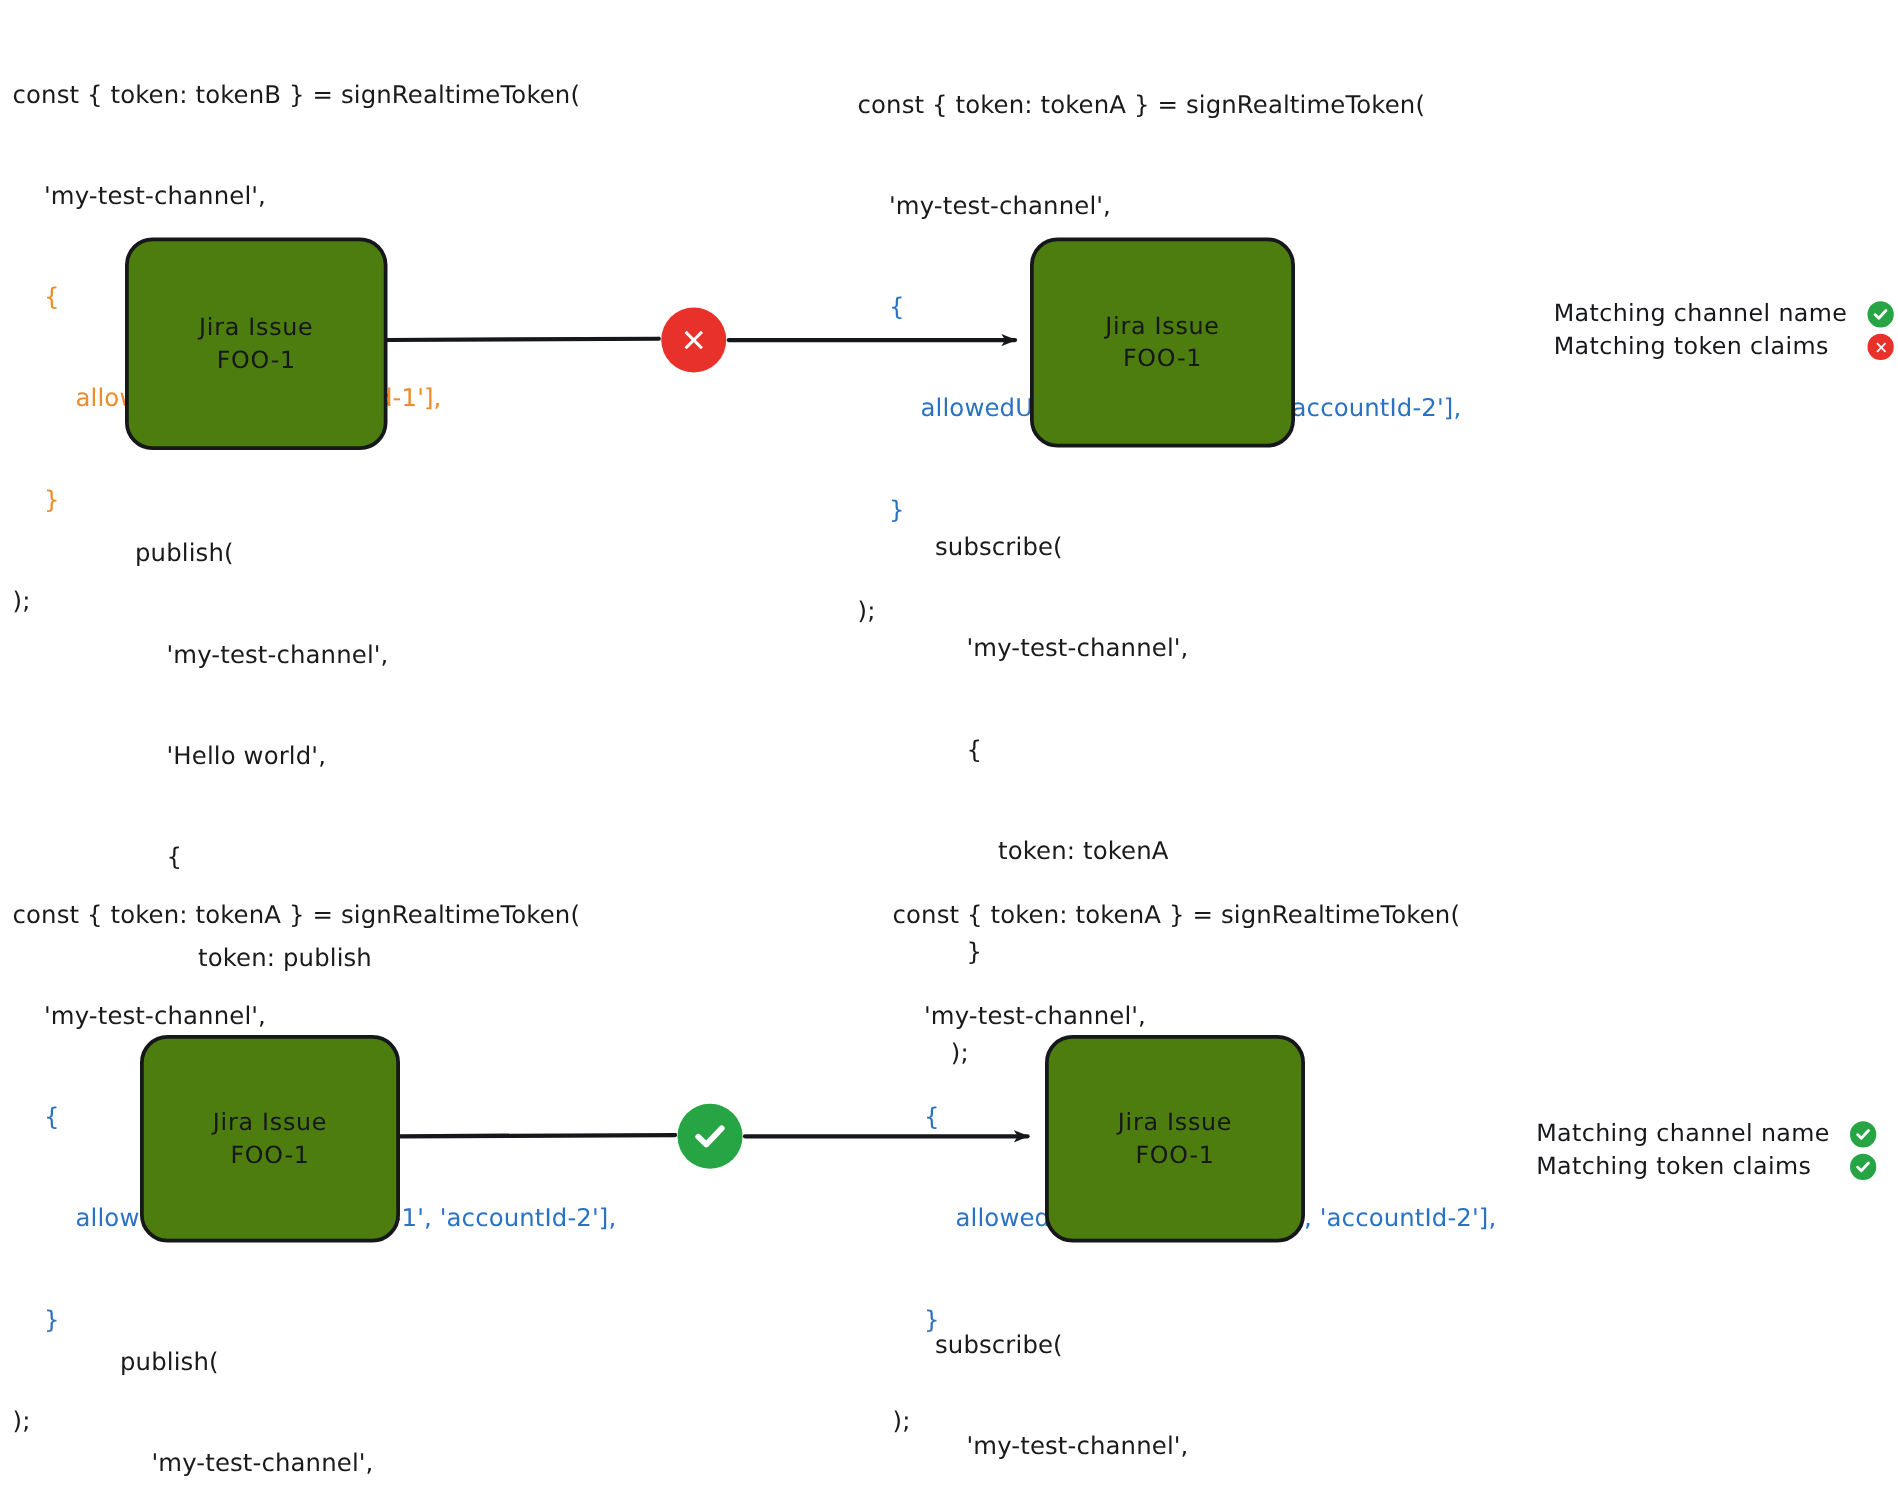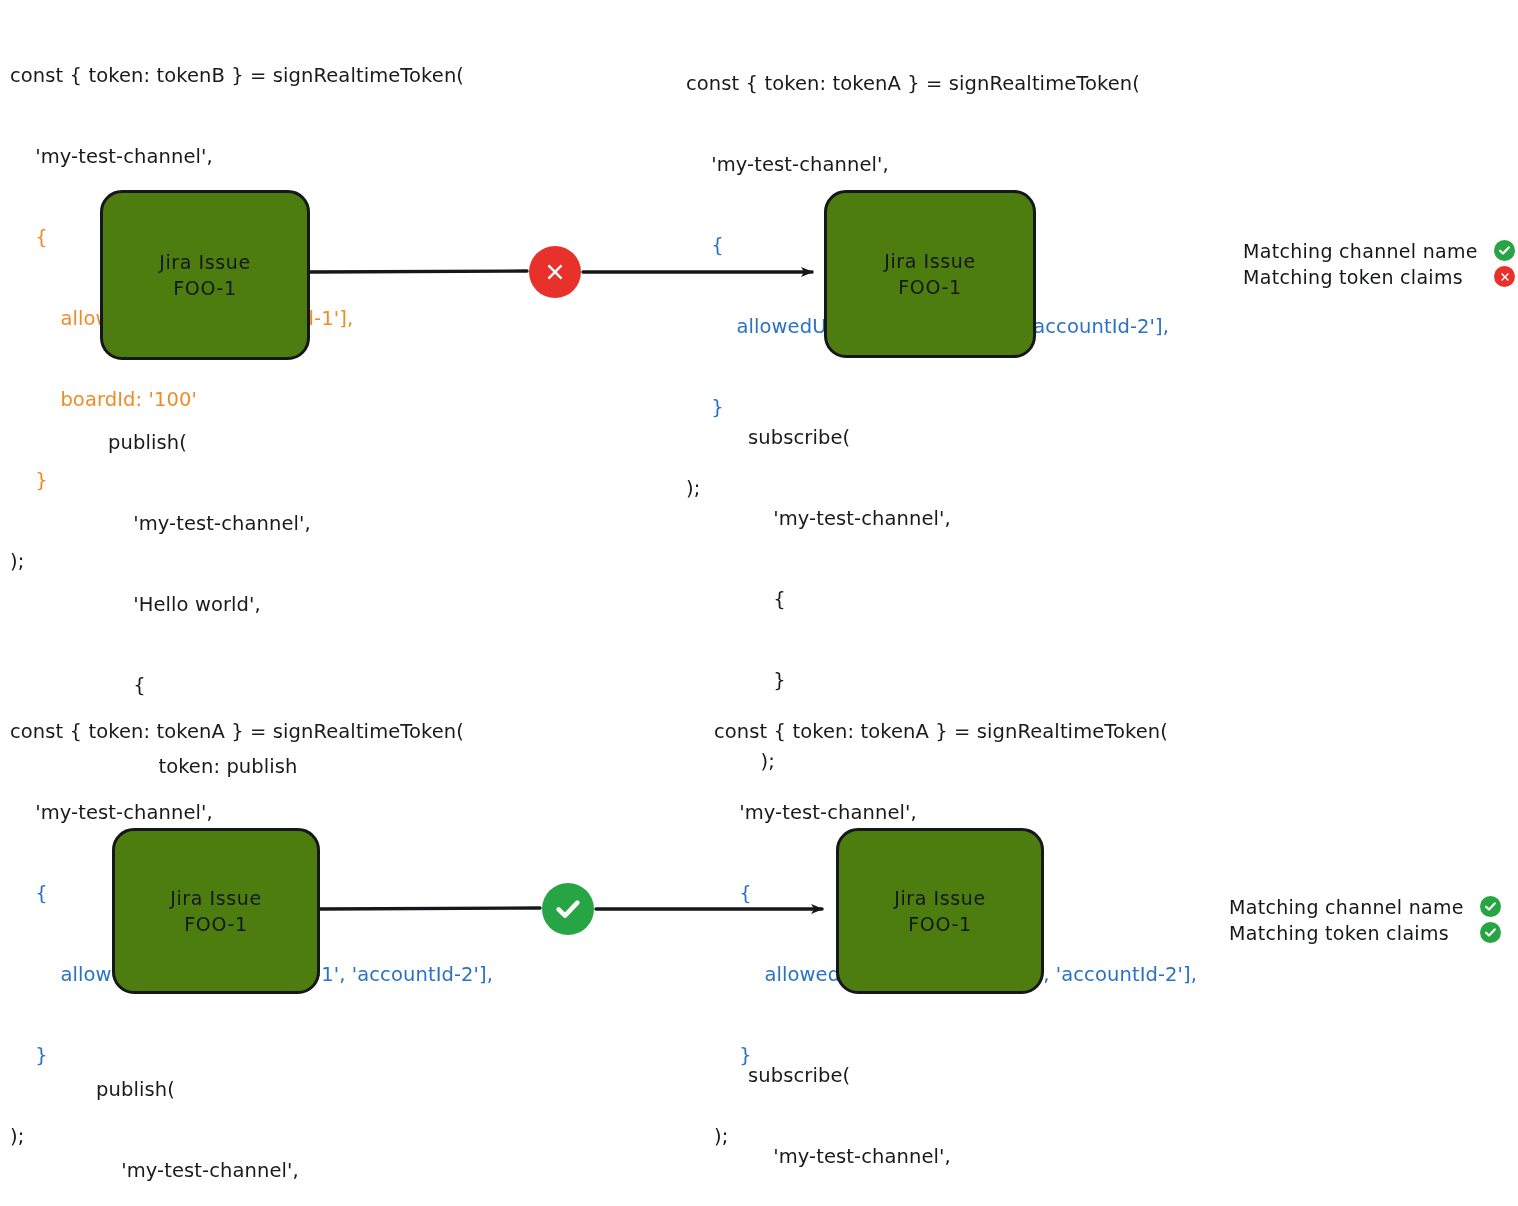--- a/index.html
+++ b/index.html
@@ -78,21 +78,21 @@
 
   
   .legend {
     position: absolute;
     display: flex;
     flex-direction: column;
     gap: 4px;
   }
   .legend-row {
     display: flex;
-    align-items: flex-start;
+    align-items: flex-end;
     width: 272px;
   }
   .legend-label {
     font-family: "DejaVu Sans", sans-serif;
     font-size: 19px;
     letter-spacing: .3px;
     color: #15171a;
     flex: 1 1 auto;
     white-space: nowrap;
   }
@@ -124,21 +124,20 @@
 
     <path d="M320,909 L540,908" stroke="#15171a" stroke-width="3.4" fill="none" stroke-linecap="round"></path>
     <path d="M596,909 L822,909" stroke="#15171a" stroke-width="3.4" fill="none" stroke-linecap="round" marker-end="url(#ah)"></path>
   </svg>
 
   <div class="code" style="left:10px; top:8px;">
     <span class="ln">const { token: tokenB } = signRealtimeToken(</span>
     <span class="ln">    'my-test-channel',</span>
     <span class="ln orange">    {</span>
     <span class="ln orange">        allowedUsers: ['accountId-1'],</span>
-    <span class="ln orange">        boardId: '100'</span>
     <span class="ln orange">    }</span>
     <span class="ln">);</span>
   </div>
 
   <div class="code" style="left:686px; top:16px;">
     <span class="ln">const { token: tokenA } = signRealtimeToken(</span>
     <span class="ln">    'my-test-channel',</span>
     <span class="ln blue">    {</span>
     <span class="ln blue">        allowedUsers: ['accountId-1', 'accountId-2'],</span>
     <span class="ln blue">    }</span>
@@ -169,20 +168,21 @@
     <span class="ln">    {</span>
     <span class="ln">        token: publish</span>
     <span class="ln">    }</span>
     <span class="ln">    );</span>
   </div>
 
   <div class="code" style="left:748px; top:370px;">
     <span class="ln">subscribe(</span>
     <span class="ln">    'my-test-channel',</span>
     <span class="ln">    {</span>
+    <span class="ln">        token: tokenA</span>
     <span class="ln">    }</span>
     <span class="ln">  );</span>
   </div>
 
   <div class="legend" style="left:1243px; top:240px;">
     <div class="legend-row">
       <span class="legend-label">Matching channel name</span>
       <span class="legend-icon" style="background:#27a544;">
         <svg width="13" height="13" viewBox="0 0 14 14" aria-hidden="true">
           <path d="M2.2 7.2 L5.4 10.3 L11.6 3.7" stroke="#ffffff" stroke-width="2.4" fill="none" stroke-linecap="round" stroke-linejoin="round"></path>

